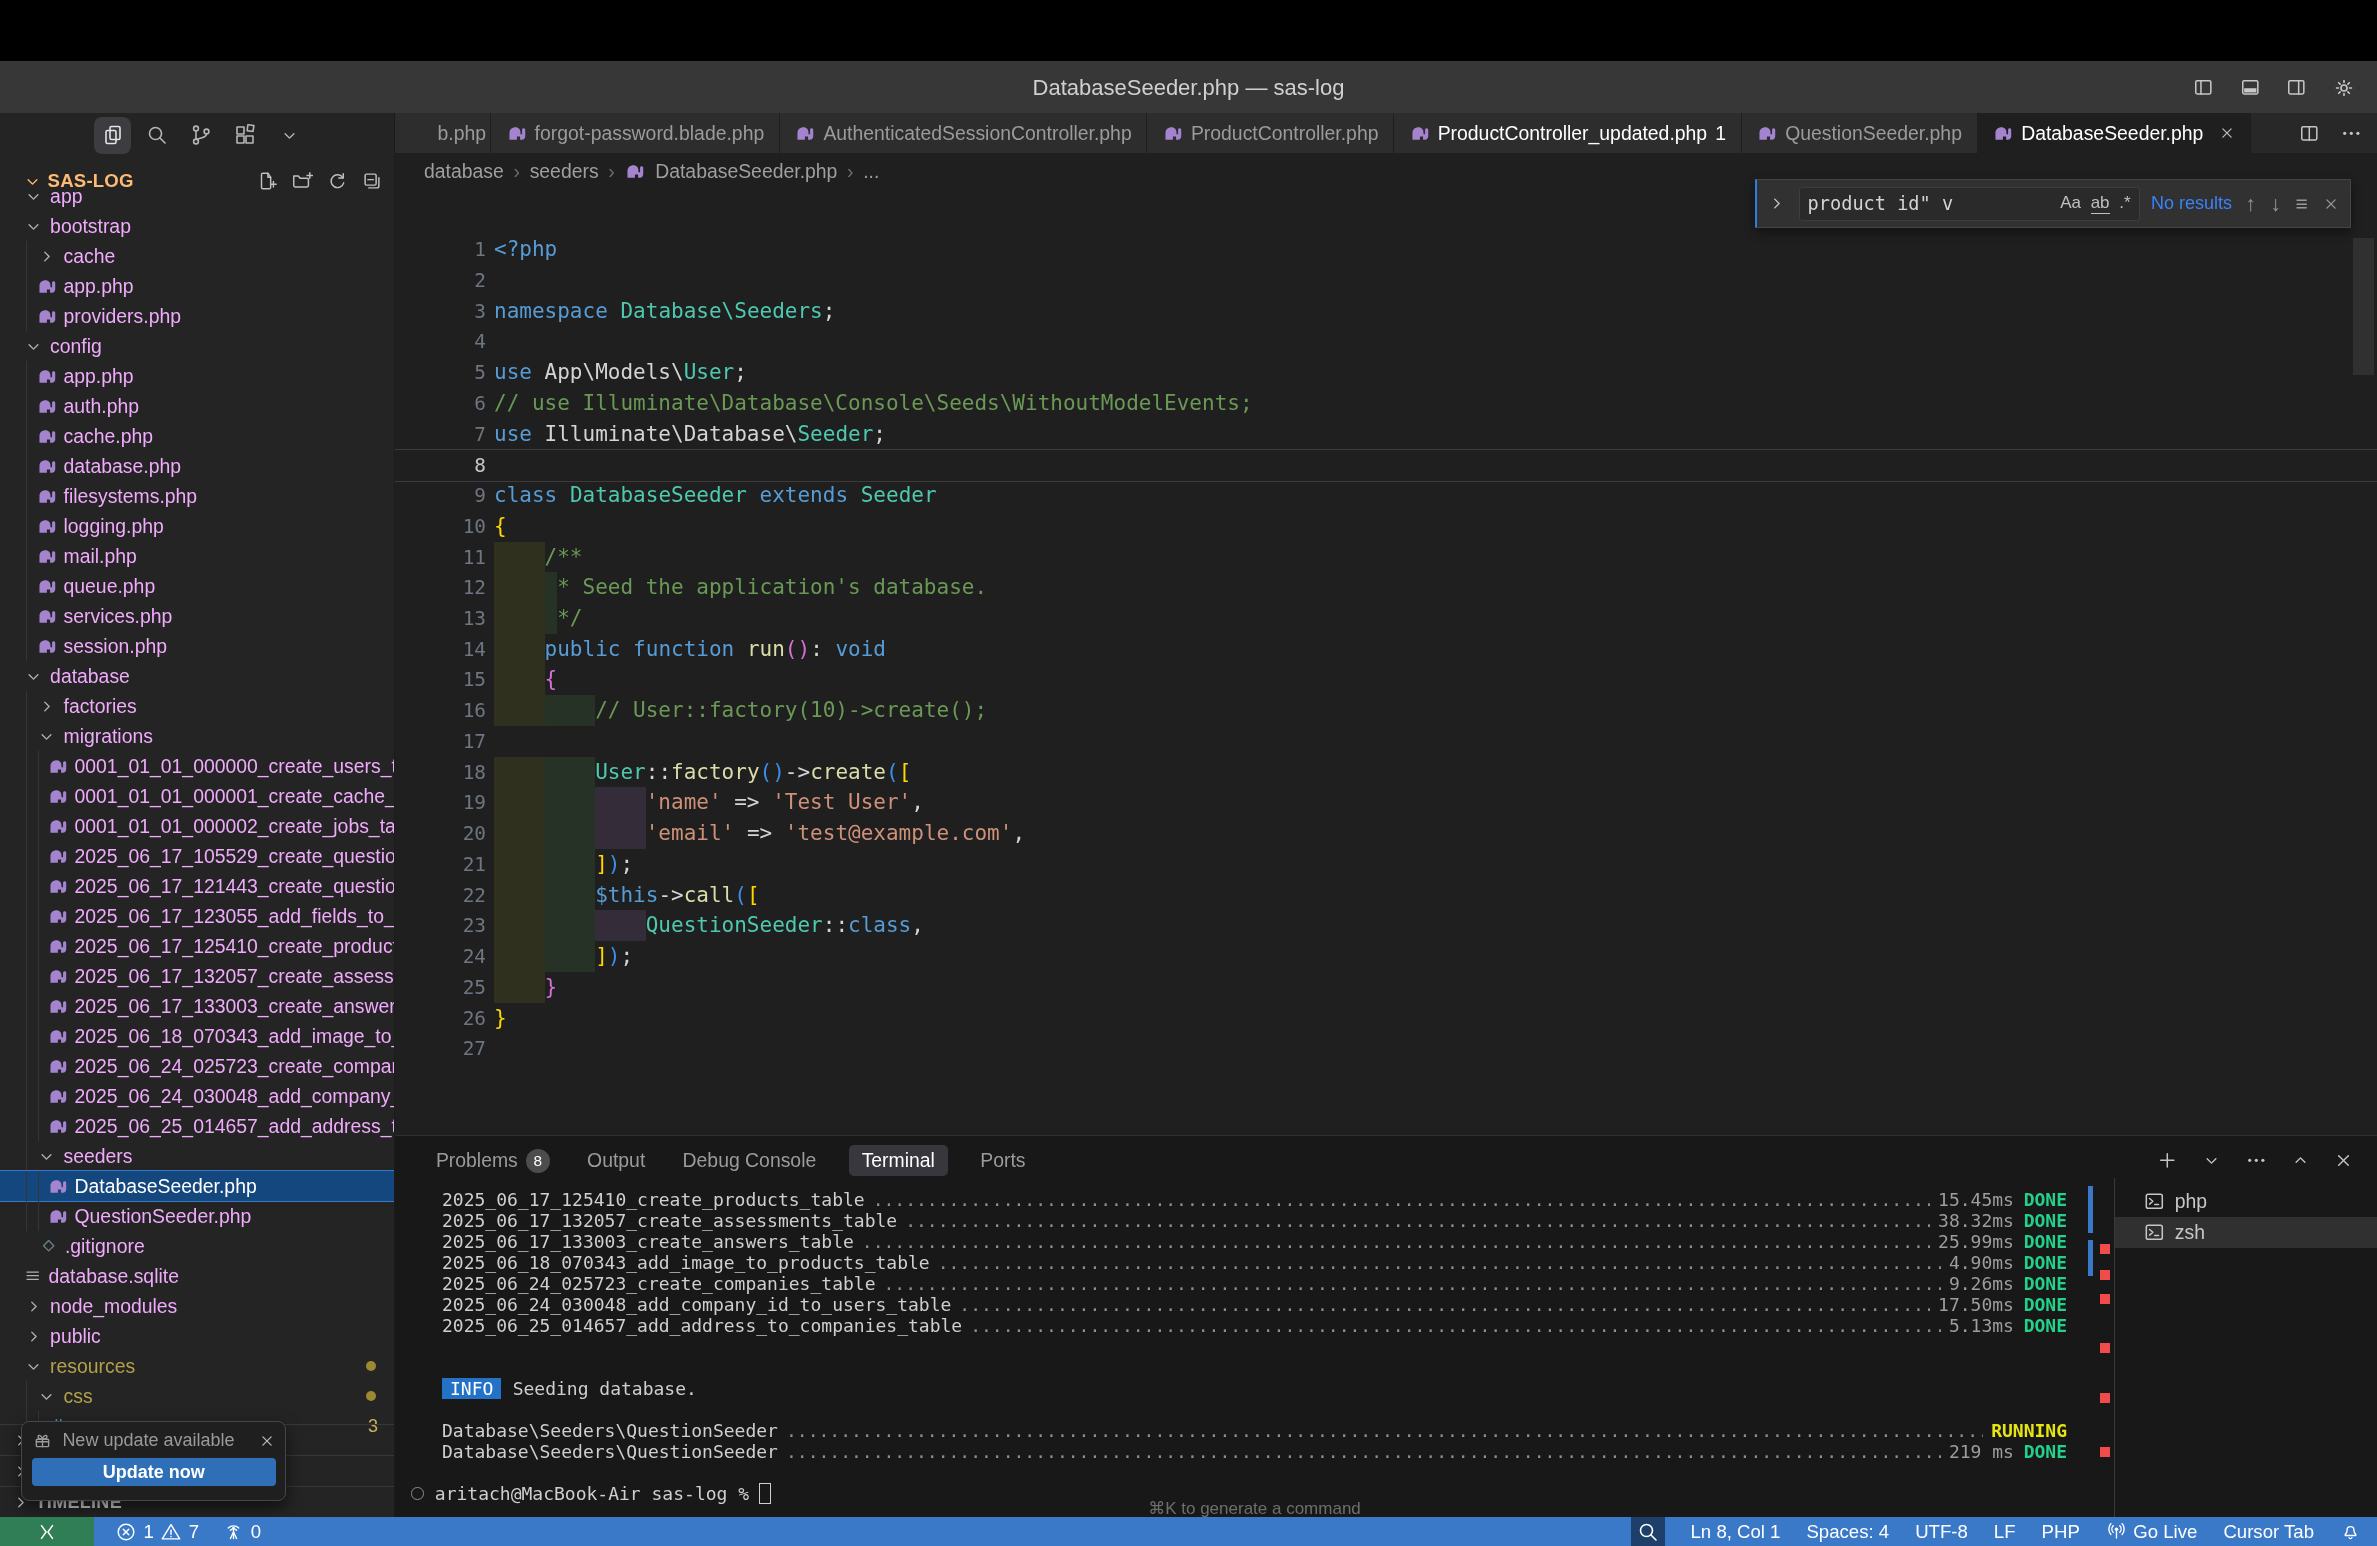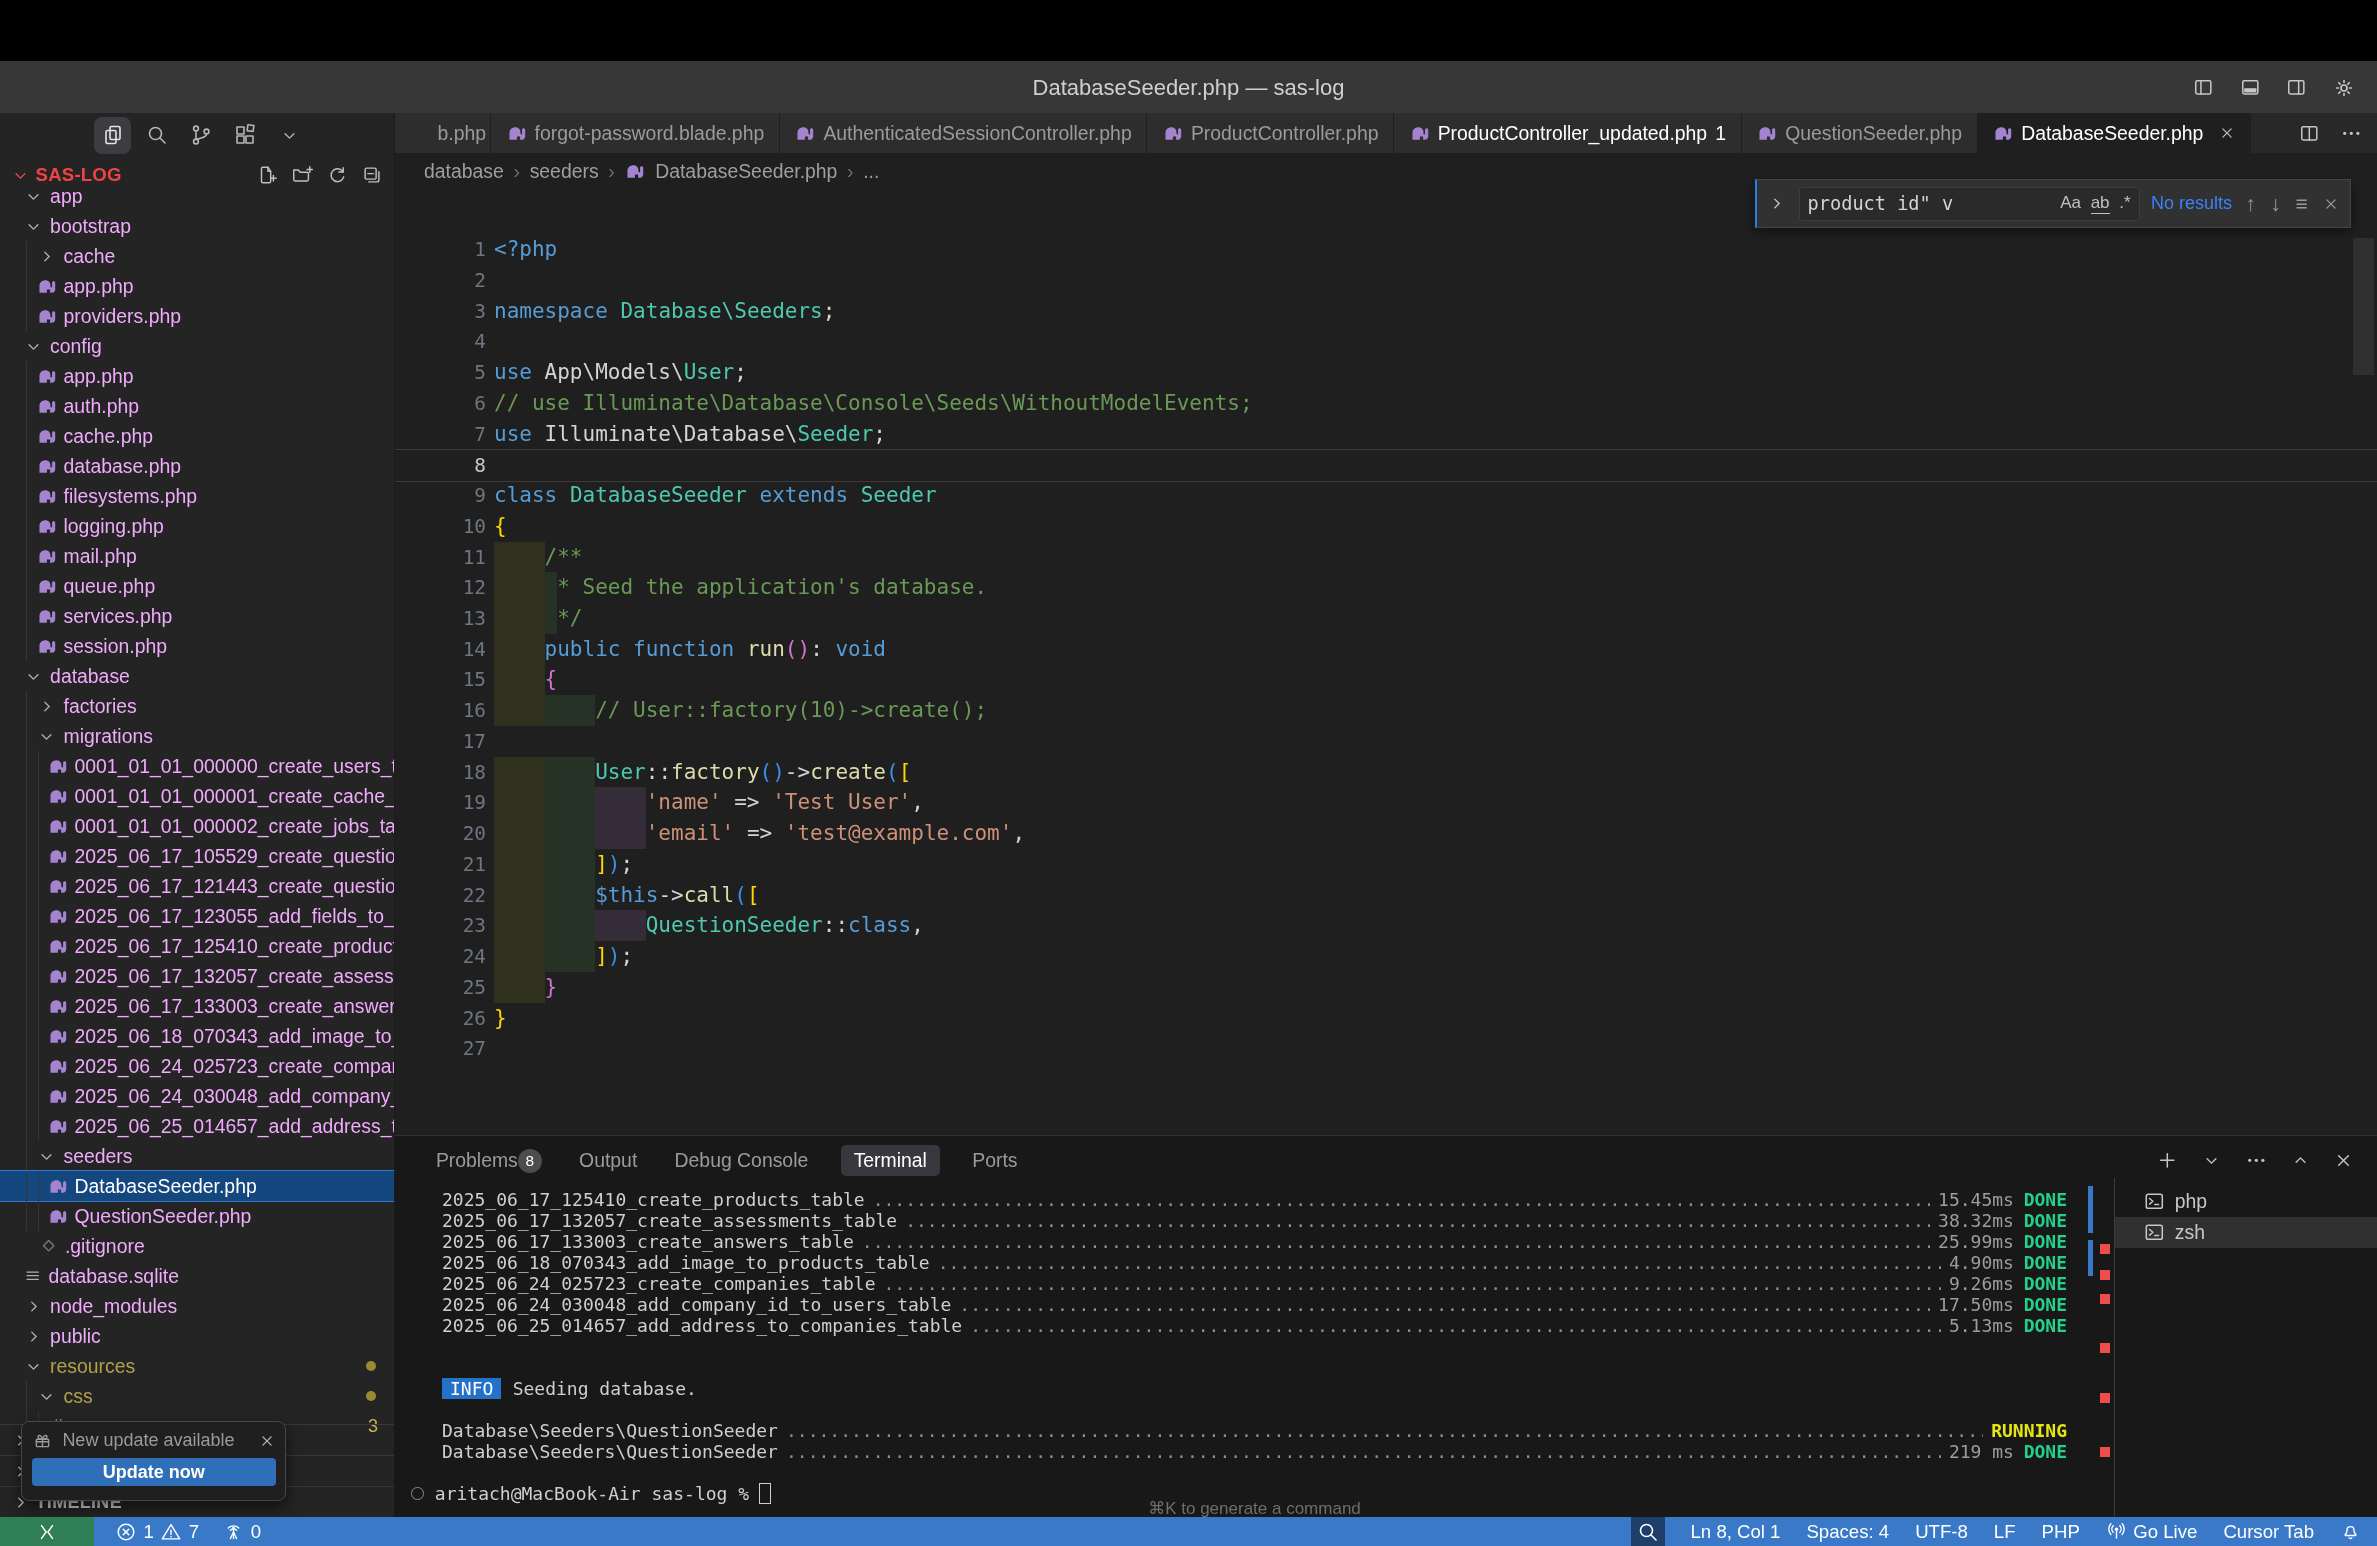--- a/index.html
+++ b/index.html
@@ -12,21 +12,21 @@
   .topblack{position:absolute;top:0;left:0;right:0;height:61px;background:#000;}
   .titlebar{position:absolute;top:61px;left:0;right:0;height:53px;background:#373737;border-bottom:0.8px solid #262626;}
   .tb-title{position:absolute;inset:0;display:flex;align-items:center;justify-content:center;color:#d0d0d0;font-size:22px;}
   .tb-icons{position:absolute;right:21px;top:0;height:100%;display:flex;align-items:center;gap:24px;color:#c8c8c8;}
 
   
   .sidebar{position:absolute;top:113px;left:0;width:394px;bottom:29px;background:#242424;border-right:0.8px solid #1b1b1b;overflow:hidden;}
   .act{position:absolute;top:0;left:0;right:0;height:44px;display:flex;align-items:center;padding-left:94px;gap:7.3px;color:#b6b6b6;}
   .act .ai{width:37px;height:37px;display:flex;align-items:center;justify-content:center;border-radius:8px;}
   .act .ai.on{background:#3c3c41;color:#e4e4e4;}
-  .exph{position:absolute;top:45px;left:0;right:0;height:34px;display:flex;align-items:center;padding-left:9.7px;color:#ef4444;}
+  .exph{position:absolute;top:45px;left:12px;right:0;height:34px;display:flex;align-items:flex-end;padding-left:9.7px;color:#fdba74;}
   .exph .lbl{font-weight:bold;font-size:18.6px;letter-spacing:0.2px;margin-left:4.9px;}
   .exph .hicons{margin-left:auto;display:flex;gap:13px;padding-right:11.3px;color:#c0c0c0;}
   #tree{position:absolute;top:68px;left:0;right:0;}
   .trow{height:30px;display:flex;align-items:center;font-size:19.4px;color:#f0abfc;position:relative;overflow:hidden;white-space:nowrap;}
   .trow .tw{display:flex;align-items:center;gap:6.5px;}
   .trow.sel{background:#14477d;outline:0.8px solid #3579c8;outline-offset:-0.8px;color:#fff;}
   .trow.mod{color:#b3a04a;}
   .tbadge{margin-left:auto;margin-right:16px;font-size:18px;color:#c8b45a;}
   .tdot{margin-left:auto;margin-right:18px;width:10.5px;height:10.5px;border-radius:50%;background:#9c8a33;}
   .guide{position:absolute;top:0;bottom:0;width:0.8px;background:#353535;}
@@ -75,21 +75,21 @@
   .cl.cur .ln{color:#c6c6c6;}
   .ib{position:absolute;top:0;bottom:0;}
   .iy{background:#30301e;} .ig{background:#263225;} .ip{background:#352c39;}
   .kw{color:#569cd6}.cls{color:#4ec9b0}.fn{color:#dcdcaa}.str{color:#ce9178}.com{color:#6a9955}
   .pl{color:#d4d4d4}.b1{color:#ffd700}.b2{color:#d670d6}.b3{color:#3b8eea}
   .sbthumb{position:absolute;right:3.2px;top:49px;width:21px;height:137px;background:rgba(130,130,130,.18);}
 
   
   .panel{position:absolute;left:0;right:0;bottom:0;height:381px;background:#181818;border-top:0.8px solid #303030;}
   .ptabs{position:absolute;top:6.5px;left:36px;display:flex;align-items:center;gap:27.5px;font-size:19.4px;color:#9b9b9b;height:36px;}
-  .ptab{display:flex;align-items:center;padding:4px 4.9px;}
+  .ptab{display:flex;align-items:center;gap:8px;padding:4px 4.9px;}
   .ptab.active{color:#fff;background:#37373d;border-radius:4.9px;padding:4px 13px;}
   .pbadge{width:24px;height:24px;border-radius:12px;background:#4d4d4d;color:#fff;font-size:15.4px;display:flex;align-items:center;justify-content:center;}
   .pacts{position:absolute;right:22.6px;top:6.5px;height:36px;display:flex;align-items:center;gap:22.6px;color:#c5c5c5;}
   .tout{position:absolute;left:47px;top:53px;width:1625px;font-family:"DejaVu Sans Mono",monospace;font-size:18px;}
   .trm{height:21px;display:flex;align-items:center;white-space:pre;}
   .tname{color:#cfcfcf;} .tdots{flex:1;overflow:hidden;color:#8f8f8f;margin:0 8px;white-space:nowrap;}
   .ttime{color:#9d9d9d;margin-right:9.7px;} .st-done{color:#23d18b;font-weight:bold;} .st-run{color:#e5e510;font-weight:bold;}
   .ibadge{background:#2472c8;color:#fff;padding:0 8px;margin-right:11.3px;}
   .pcircle{width:10.5px;height:10.5px;border:1.6px solid #8a8a8a;border-radius:50%;margin:0 11.3px 0 -31px;flex:0 0 auto;}
   .pcursor{display:inline-block;width:10.5px;height:19.4px;border:1.6px solid #cfcfcf;margin-left:9.7px;}

